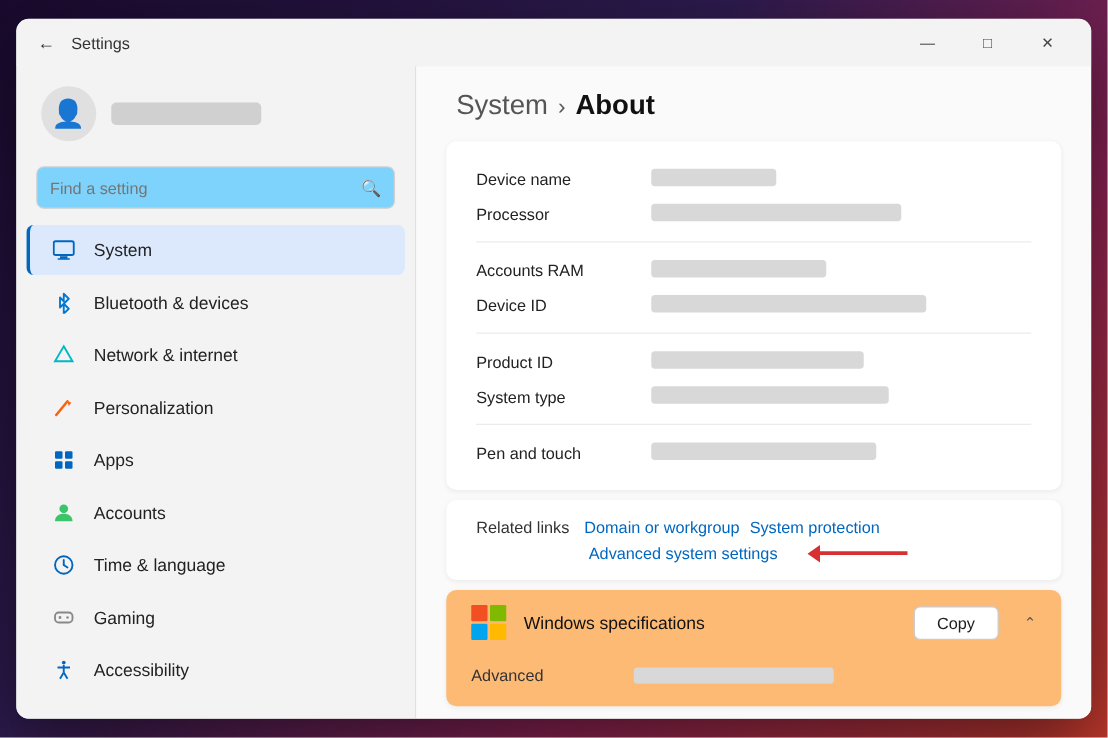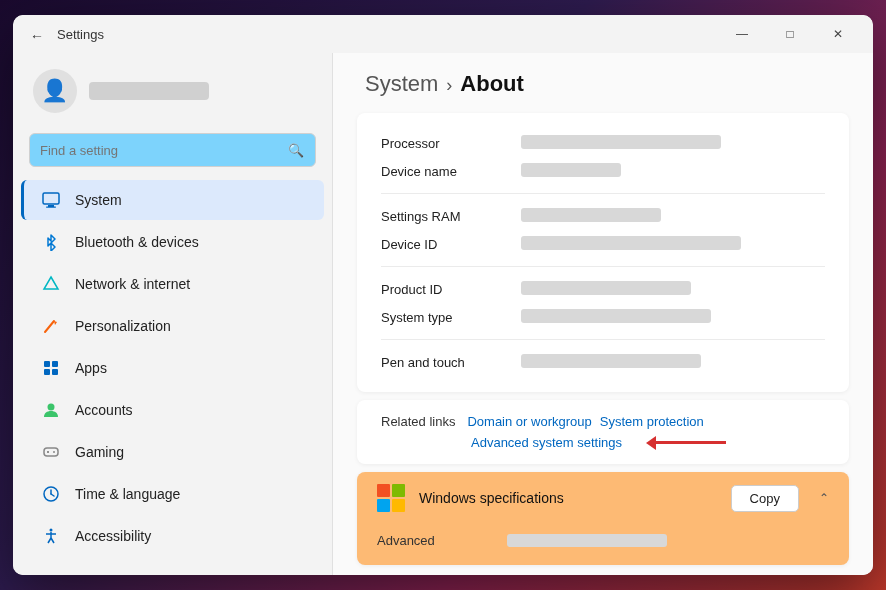--- a/index.html
+++ b/index.html
@@ -362,38 +362,38 @@
               <circle cx="9" cy="6" r="3.5" fill="#3bc46a"></circle>
               <path d="M2 16 c0-4 3-6 7-6s7 2 7 6" fill="#3bc46a"></path>
             </svg>
         </div>
         <span class="nav-label">Accounts</span>
       </div>
 
       <div class="nav-item">
         <div class="nav-icon">
           <svg width="18" height="18" viewBox="0 0 18 18">
+              <circle cx="9" cy="9" r="7" fill="none" stroke="#0067c0" stroke-width="1.5"></circle>
+              <line x1="9" y1="5" x2="9" y2="9" stroke="#0067c0" stroke-width="1.5" stroke-linecap="round"></line>
+              <line x1="9" y1="9" x2="12" y2="11" stroke="#0067c0" stroke-width="1.5" stroke-linecap="round"></line>
+            </svg>
+        </div>
+        <span class="nav-label">Time &amp; language</span>
+      </div>
+
+      <div class="nav-item">
+        <div class="nav-icon">
+          <svg width="18" height="18" viewBox="0 0 18 18">
               <rect x="2" y="5" width="14" height="8" rx="3" fill="none" stroke="#888" stroke-width="1.5"></rect>
               <line x1="6" y1="8" x2="6" y2="10" stroke="#888" stroke-width="1.5"></line>
               <line x1="5" y1="9" x2="7" y2="9" stroke="#888" stroke-width="1.5"></line>
               <circle cx="12" cy="9" r="1" fill="#888"></circle>
             </svg>
         </div>
         <span class="nav-label">Gaming</span>
-      </div>
-
-      <div class="nav-item">
-        <div class="nav-icon">
-          <svg width="18" height="18" viewBox="0 0 18 18">
-              <circle cx="9" cy="9" r="7" fill="none" stroke="#0067c0" stroke-width="1.5"></circle>
-              <line x1="9" y1="5" x2="9" y2="9" stroke="#0067c0" stroke-width="1.5" stroke-linecap="round"></line>
-              <line x1="9" y1="9" x2="12" y2="11" stroke="#0067c0" stroke-width="1.5" stroke-linecap="round"></line>
-            </svg>
-        </div>
-        <span class="nav-label">Time &amp; language</span>
       </div>
 
       <div class="nav-item">
         <div class="nav-icon">
           <svg width="18" height="18" viewBox="0 0 18 18">
               <circle cx="9" cy="3" r="1.5" fill="#0067c0"></circle>
               <line x1="9" y1="5" x2="9" y2="11" stroke="#0067c0" stroke-width="1.5"></line>
               <line x1="4" y1="7" x2="14" y2="7" stroke="#0067c0" stroke-width="1.5"></line>
               <line x1="9" y1="11" x2="6" y2="16" stroke="#0067c0" stroke-width="1.5"></line>
               <line x1="9" y1="11" x2="12" y2="16" stroke="#0067c0" stroke-width="1.5"></line>
@@ -406,30 +406,30 @@
     <div class="content">
 
       <div class="content-header">
         <span class="breadcrumb-system">System</span>
         <span class="breadcrumb-arrow">›</span>
         <span class="breadcrumb-about">About</span>
       </div>
 
       <div class="info-card">
         <div class="info-row">
+          <span class="info-label">Device name</span>
+          <div class="info-value-blur" style="width:100px"></div>
+        </div>
+        <div class="info-row">
           <span class="info-label">Processor</span>
           <div class="info-value-blur" style="width:200px"></div>
         </div>
-        <div class="info-row">
-          <span class="info-label">Device name</span>
-          <div class="info-value-blur" style="width:100px"></div>
-        </div>
         <div class="divider"></div>
         <div class="info-row">
-          <span class="info-label">Settings RAM</span>
+          <span class="info-label">Accounts RAM</span>
           <div class="info-value-blur" style="width:140px"></div>
         </div>
         <div class="info-row">
           <span class="info-label">Device ID</span>
           <div class="info-value-blur" style="width:220px"></div>
         </div>
         <div class="divider"></div>
         <div class="info-row">
           <span class="info-label">Product ID</span>
           <div class="info-value-blur" style="width:170px"></div>

